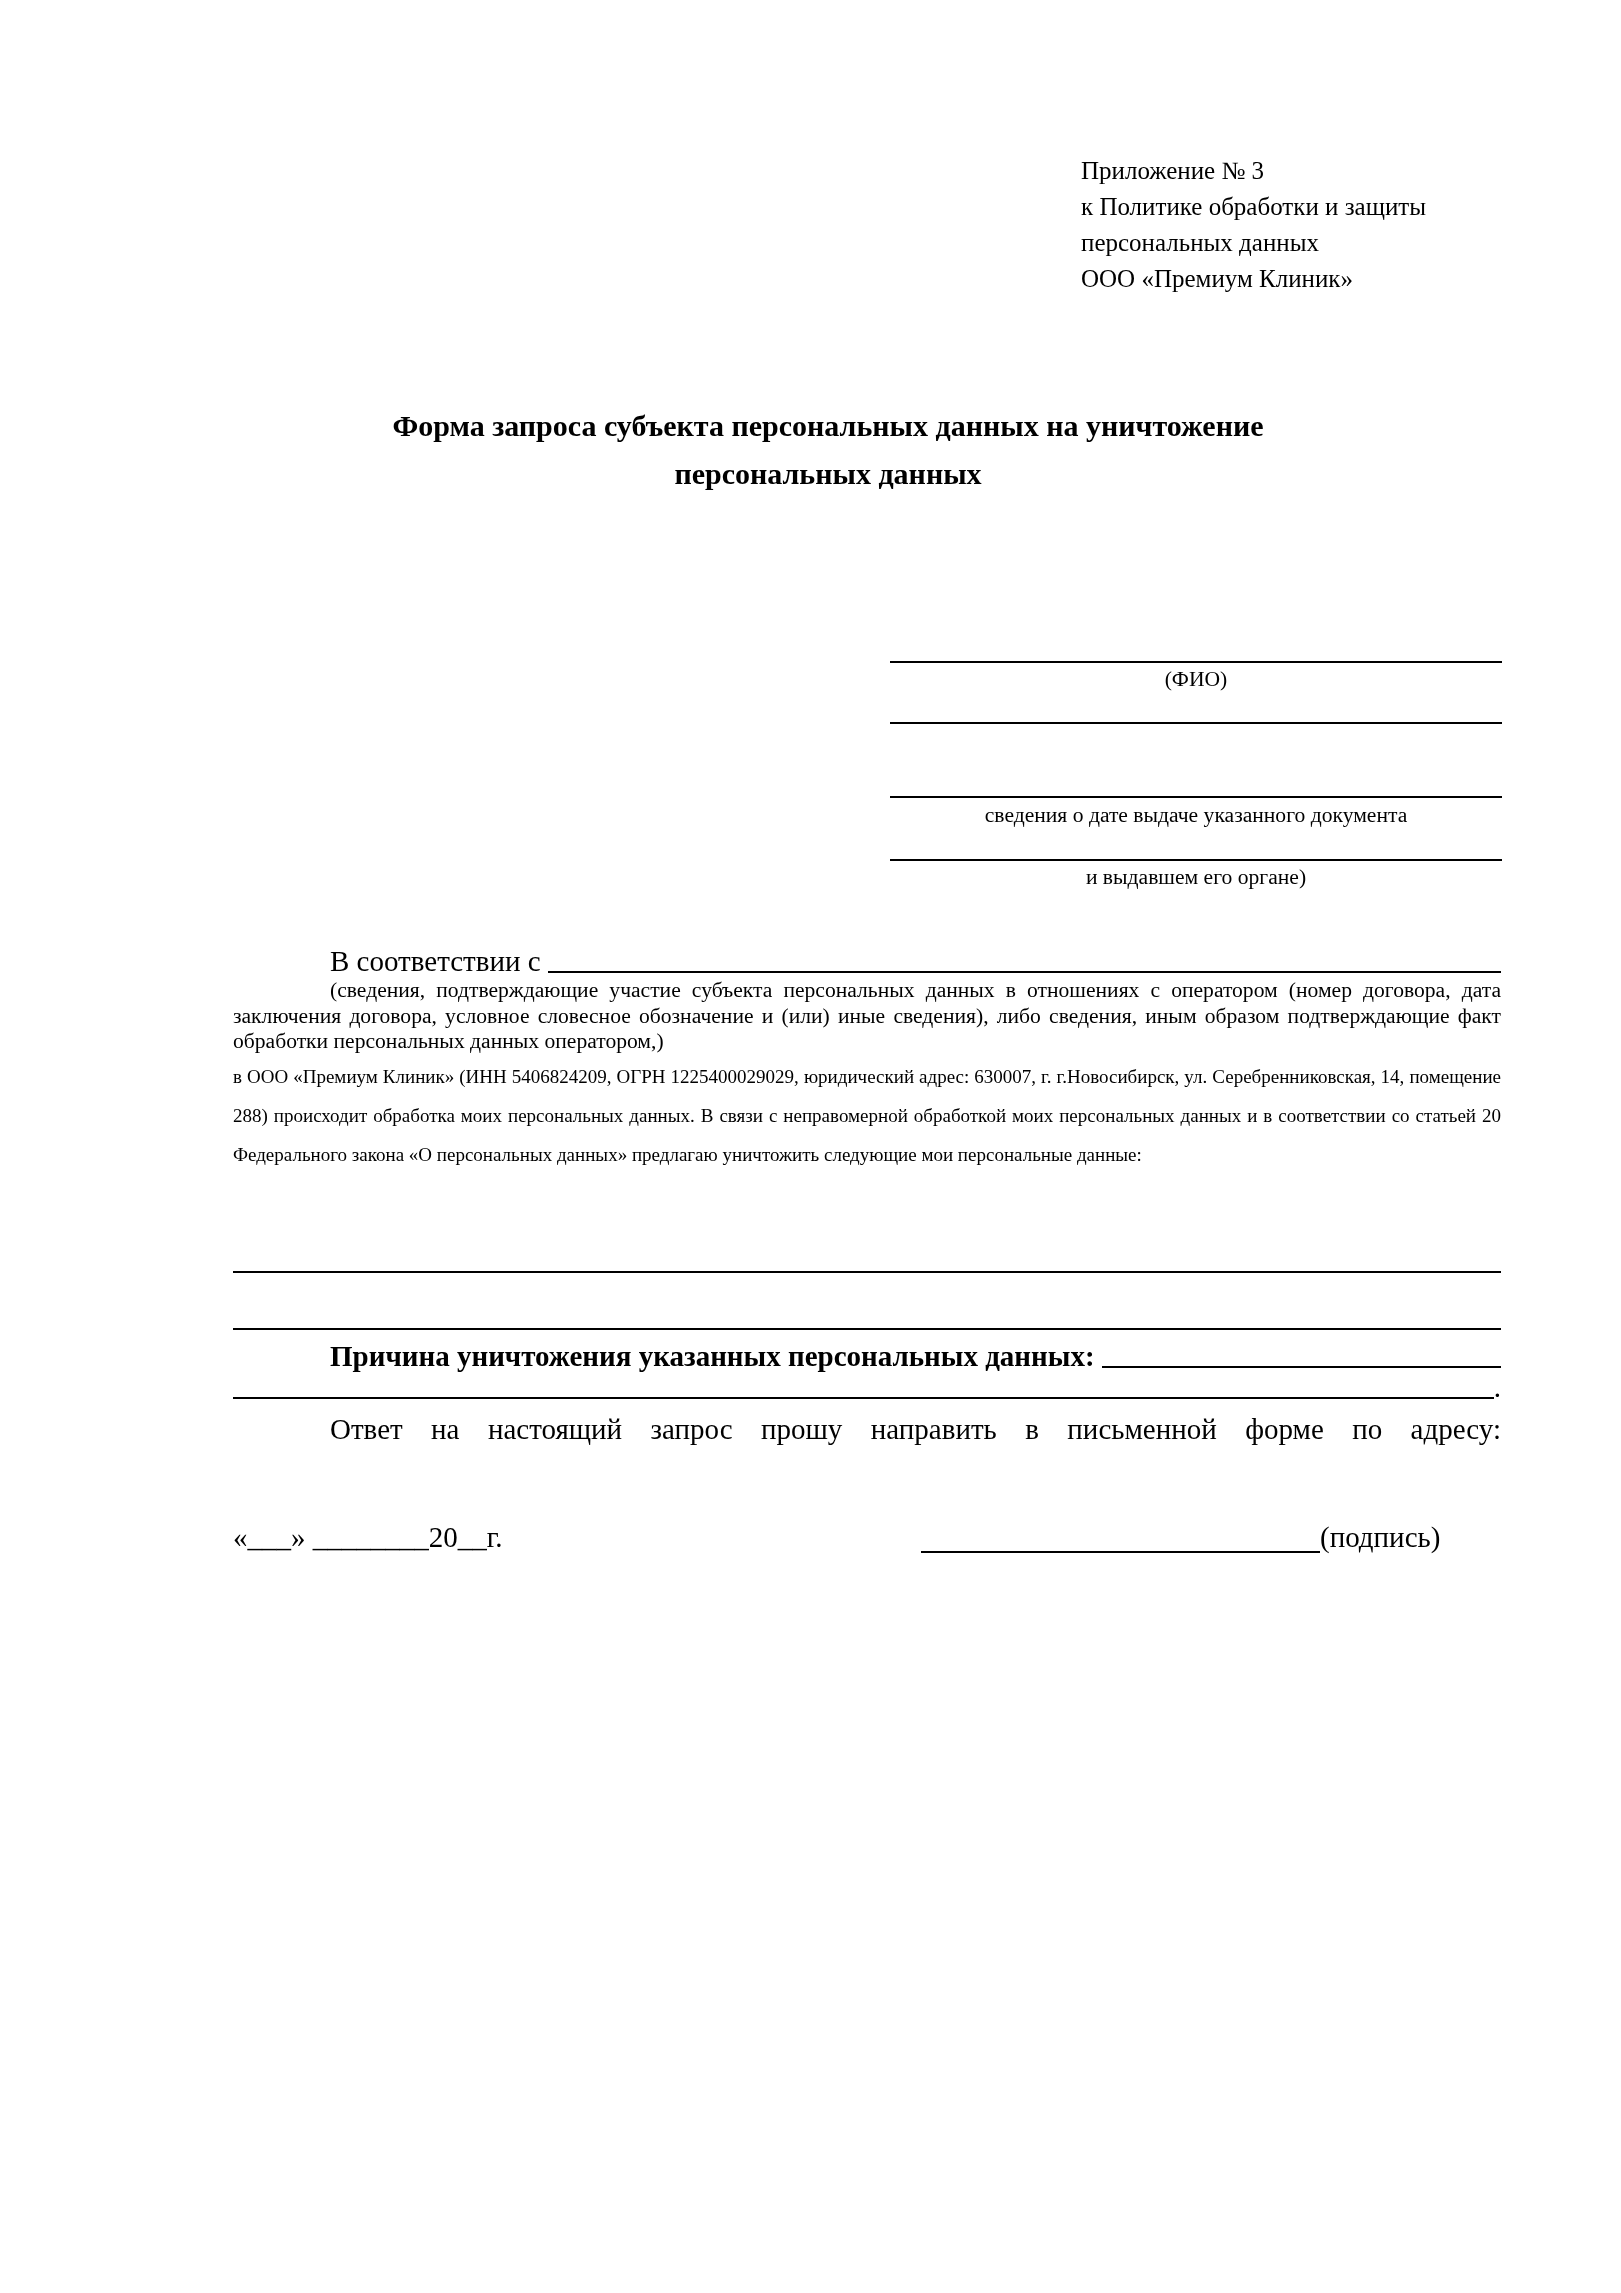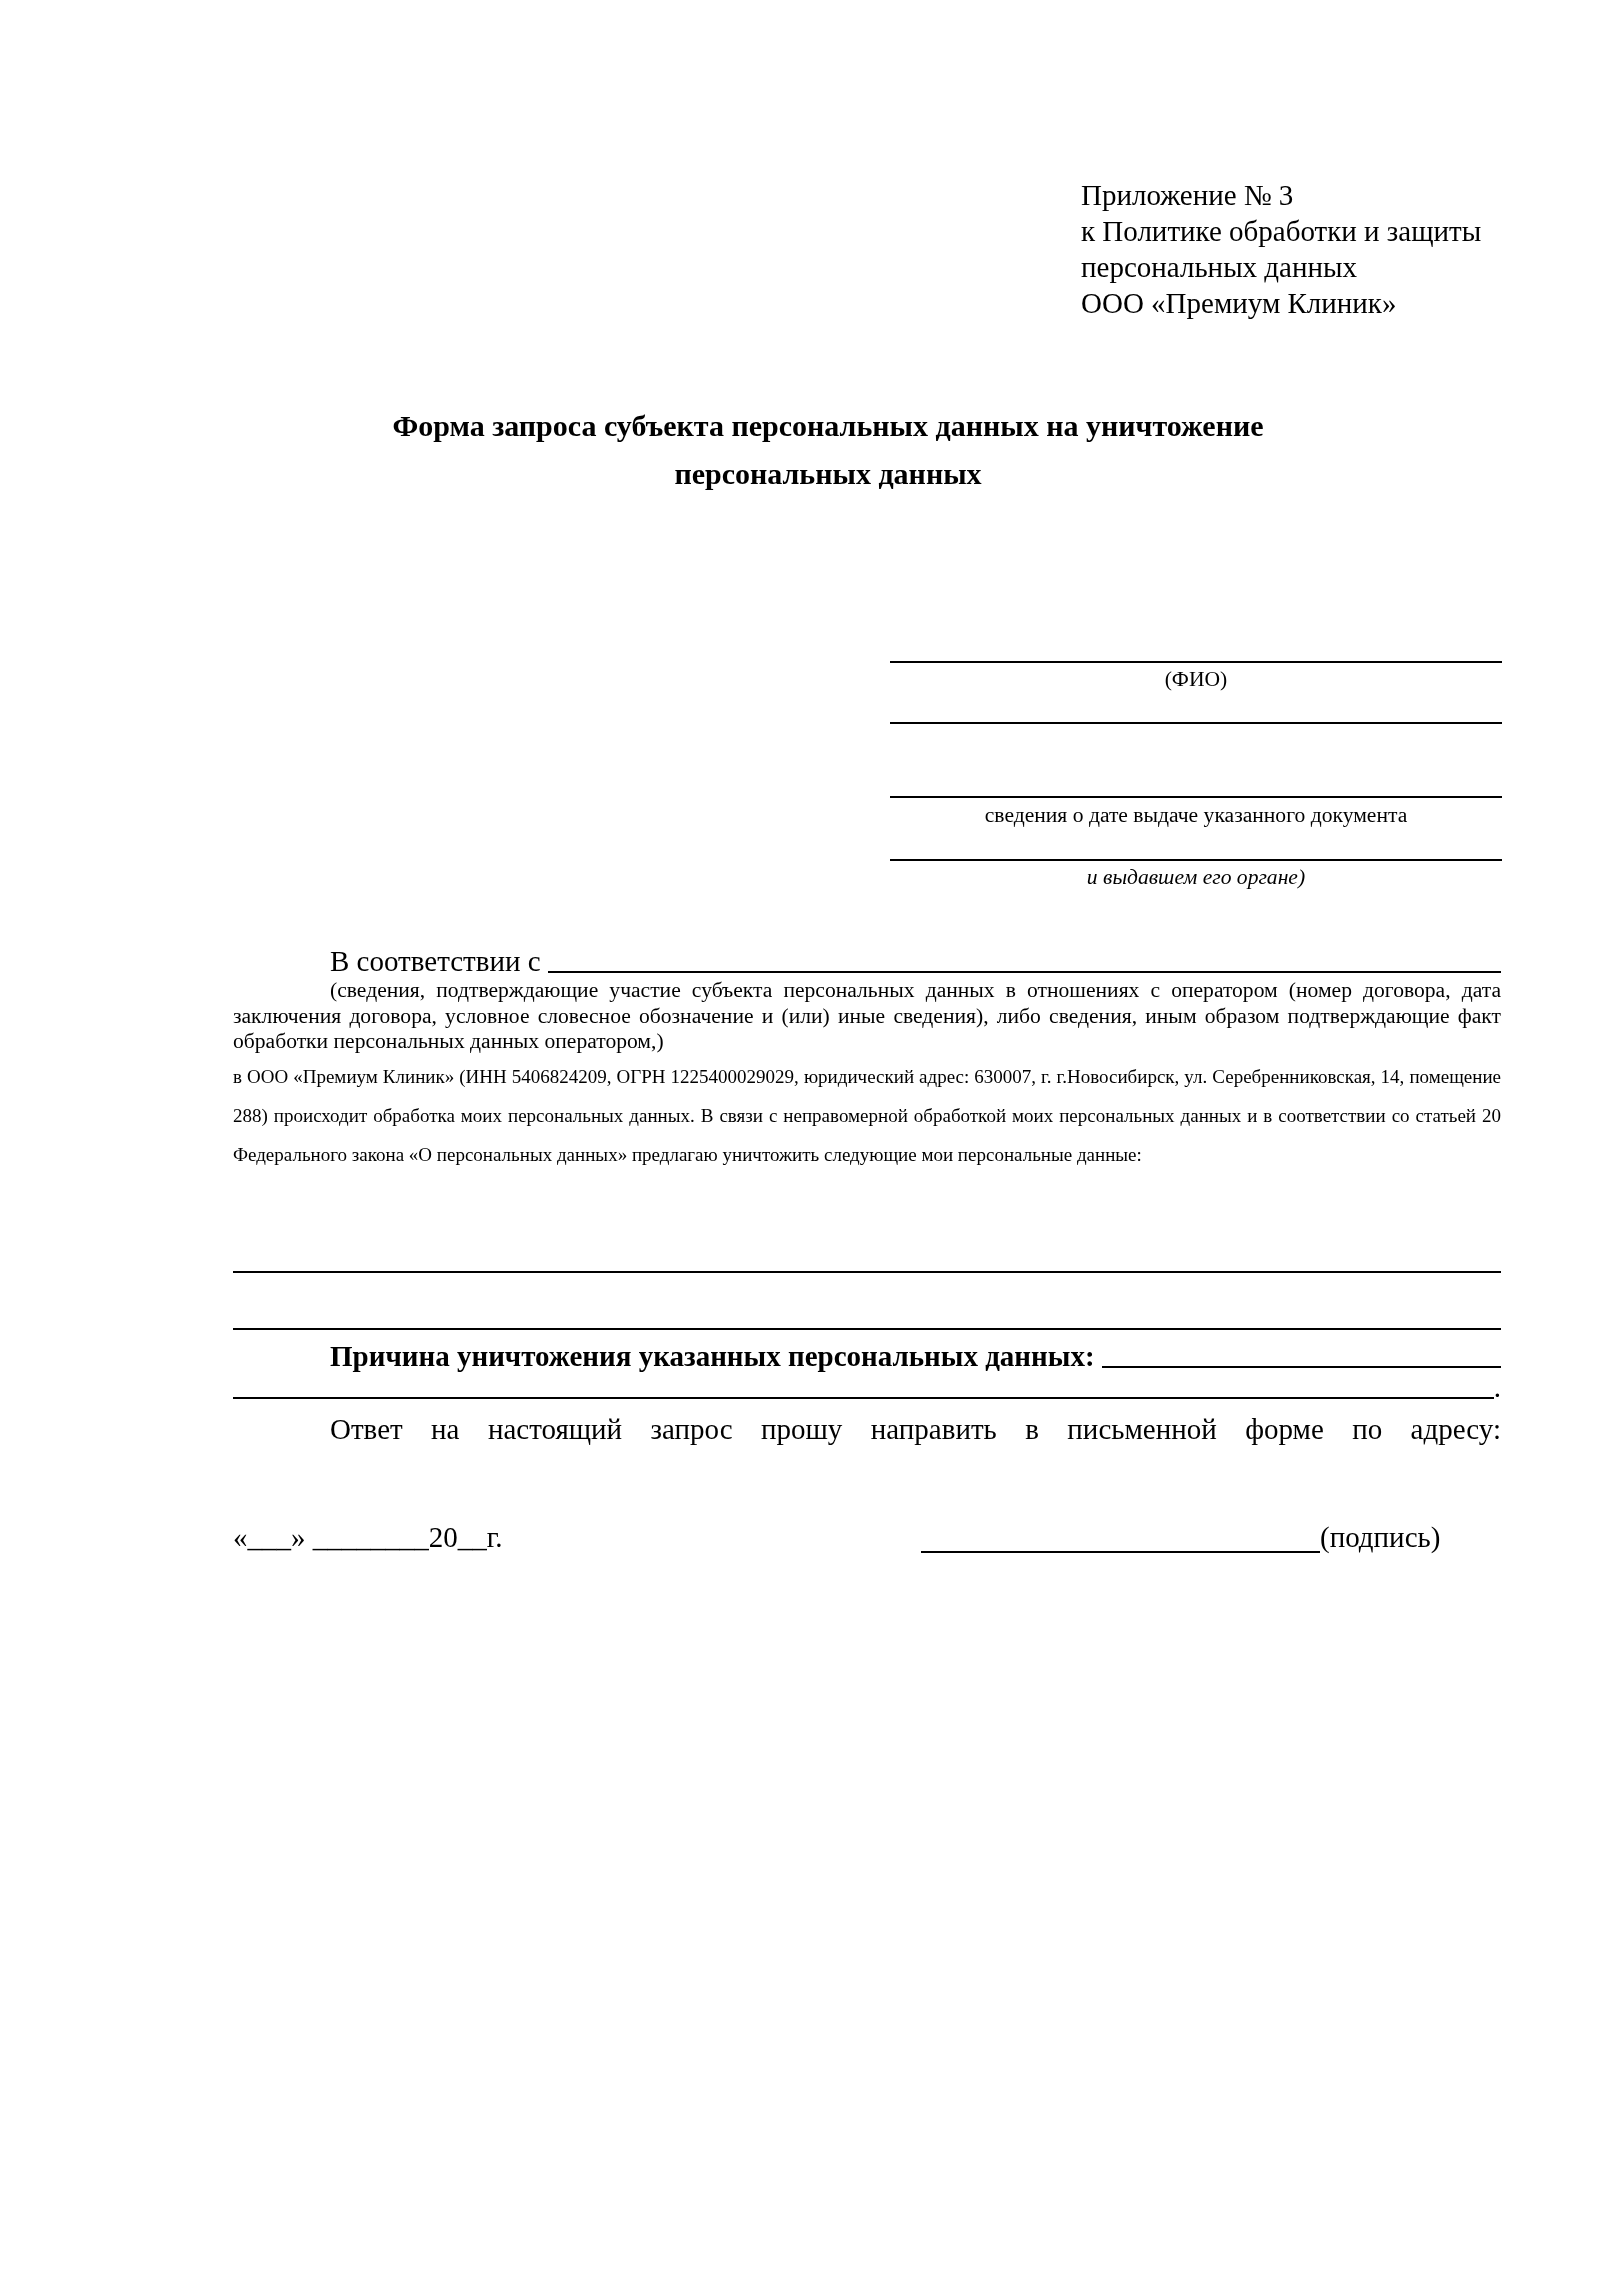--- a/index.html
+++ b/index.html
@@ -8,21 +8,21 @@
     width: 1621px;
     height: 2294px;
     margin: 0 auto;
     background: #ffffff;
     font-family: "Liberation Serif", "DejaVu Serif", serif;
     color: #000;
   }
   .abs { position: absolute; }
 
   
-  .header-note { left:1081px; top:153px; font-size:29px; line-height:36px;margin-top:24px; }
+  .header-note { left:1081px; top:153px; font-size:25px; line-height:36px; }
 
   
   .doc-title { left:233px; top:402px; width:1190px; text-align:center;
                font-weight:bold; font-size:30px; line-height:48px; }
 
   
   .addressee { left:890px; top:572px; font-size:29px; line-height:44px; }
 
   
   .rule { position:absolute; border-top:2.9px solid #000; height:0; }
@@ -67,21 +67,21 @@
 
   <div class="rule" style="left:890px; top:661px; width:612px;"></div>
   <div class="field-caption" style="top:667px;">(ФИО)</div>
 
   <div class="rule" style="left:890px; top:722px; width:612px;"></div>
 
   <div class="rule" style="left:890px; top:796px; width:612px;"></div>
   <div class="field-caption" style="top:803px;">сведения о дате выдаче указанного документа</div>
 
   <div class="rule" style="left:890px; top:859px; width:612px;"></div>
-  <div class="field-caption" style="top:865px;font-style:italic;">и выдавшем его органе)</div>
+  <div class="field-caption" style="top:865px;">и выдавшем его органе)</div>
 
   <div class="row" style="left:233px; top:939px; width:1268px; height:39px;font-family:Liberation Serif, serif;">
     <span class="t" style="margin-left:97px;">В соответствии с</span>
     <span class="t">&nbsp;</span>
     <span class="fill"></span>
   </div>
 
   <div class="abs small-note">(сведения, подтверждающие участие субъекта персональных данных в отношениях с оператором (номер договора, дата заключения договора, условное словесное обозначение и (или) иные сведения), либо сведения, иным образом подтверждающие факт обработки персональных данных оператором,)</div>
 
   <div class="abs main-para">в ООО «Премиум Клиник» (ИНН 5406824209, ОГРН 1225400029029, юридический адрес: 630007, г. г.Новосибирск, ул. Серебренниковская, 14, помещение 288) происходит обработка моих персональных данных. В связи с неправомерной обработкой моих персональных данных и в соответствии со статьей 20 Федерального закона «О персональных данных» предлагаю уничтожить следующие мои персональные данные:</div>

